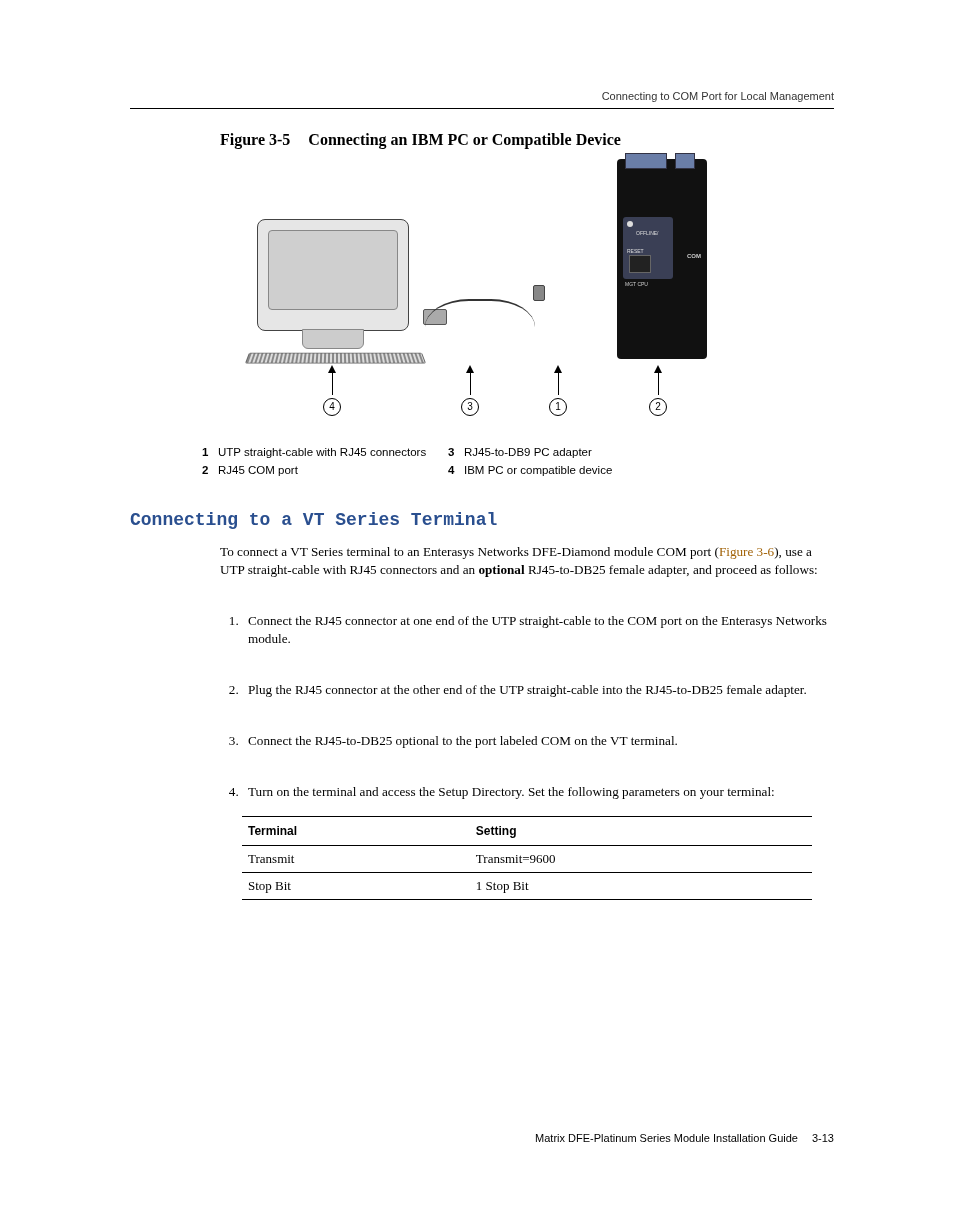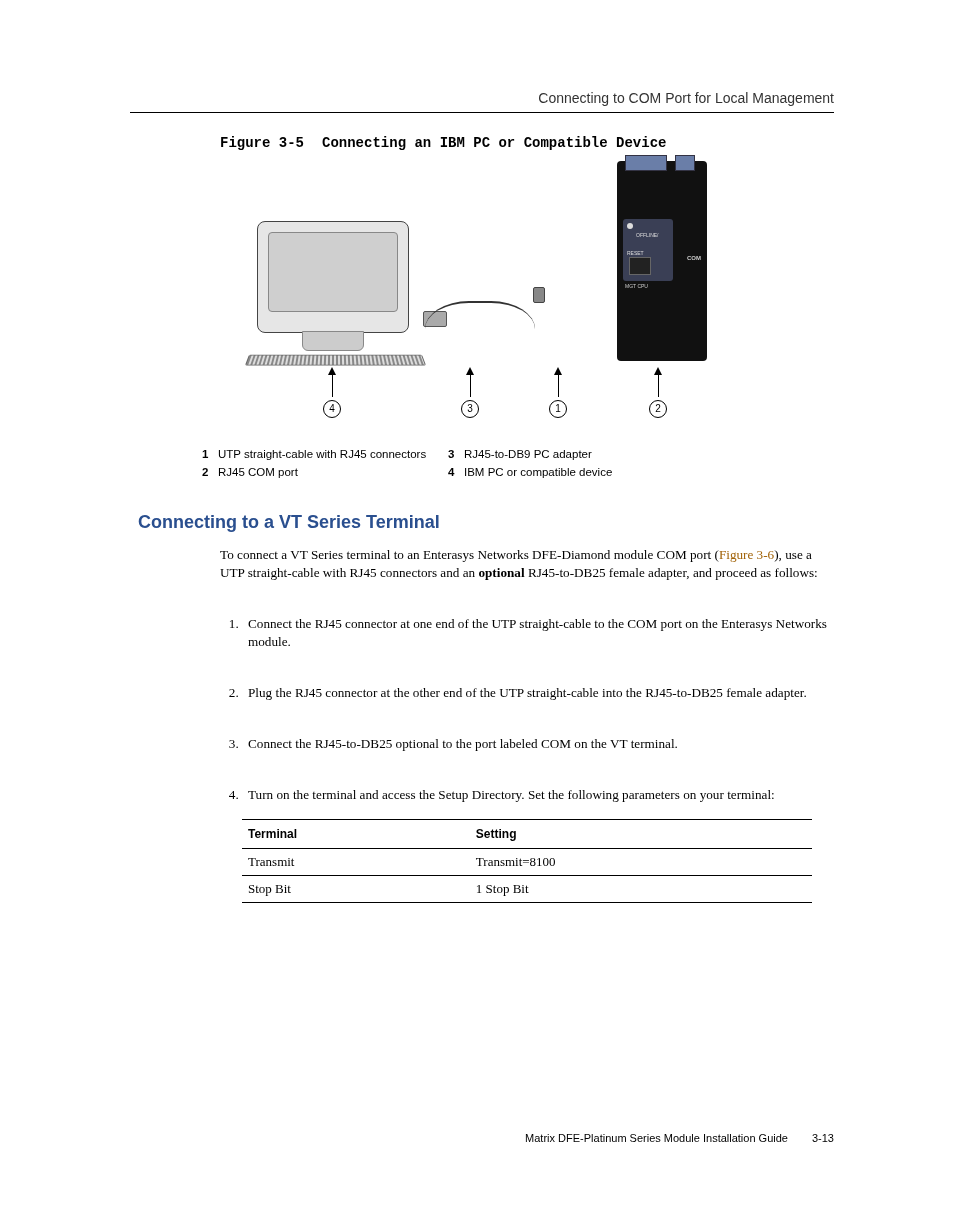--- a/index.html
+++ b/index.html
@@ -12,32 +12,32 @@
     height: 1206px;
     position: relative;
     box-sizing: border-box;
   }
   .page {
     padding: 90px 120px 40px 130px;
   }
   .running-head {
     text-align: right;
     font-family: Arial, Helvetica, sans-serif;
-    font-size: 14px;
+    font-size: 11px;
     color: #333;
     margin-bottom: 6px;
   }
   .head-rule {
     border: none;
     border-top: 1px solid #000;
     margin: 0 0 22px 0;
   }
   .figure-caption {
-    font-family: Liberation Mono, monospace;
-    font-size: 14px;
+    font-family: Liberation Serif, serif;
+    font-size: 16px;
     font-weight: bold;
     margin-left: 90px;
     margin-bottom: 10px;
   }
   .figure-caption .spacer { display:inline-block; width: 18px; }
   .figure-area {
     width: 470px;
     height: 248px;
     margin: 0 auto 8px auto;
     position: relative;
@@ -201,25 +201,25 @@
   .legend-row {
     display: flex;
     line-height: 1.6;
   }
   .legend-num { font-weight: bold; width: 16px; flex:0 0 16px; }
   .legend-text1 { flex: 0 0 230px; }
   .legend-num2 { font-weight: bold; width: 16px; flex:0 0 16px; }
   .legend-text2 { flex: 1; }
 
   h2.section-head {
-    font-family: Liberation Sans, sans-serif;
+    font-family: Liberation Mono, monospace;
     font-size: 18px;
     font-weight: bold;
     color: #2a4f8f;
-    margin: 30px 0 10px 8px;
+    margin: 30px 0 10px 0;
   }
   .body-text {
     font-size: 13.2px;
     line-height: 1.35;
     margin-left: 90px;
     margin-bottom: 10px;
   }
   .link { color: #a16207; }
   ol.steps {
     margin: 6px 0 14px 90px;
@@ -251,21 +251,21 @@
   table.param-table tr:last-child td {
     border-bottom: 1.5px solid #000;
   }
   .footer {
     position: absolute;
     bottom: 62px;
     right: 120px;
     font-family: Arial, Helvetica, sans-serif;
     font-size: 11px;
   }
-  .footer .pg { margin-left: 24px; }
+  .footer .pg { margin-left: 14px; }
 </style>
 </head>
 <body>
 
 <div class="page">
   <div class="running-head">Connecting to COM Port for Local Management</div>
   <hr class="head-rule">
 
   <div class="figure-caption">
     <span>Figure 3-5</span><span class="spacer"></span><span>Connecting an IBM PC or Compatible Device</span>
@@ -348,21 +348,21 @@
   <table class="param-table">
     <thead>
       <tr>
         <th>Terminal</th>
         <th>Setting</th>
       </tr>
     </thead>
     <tbody>
       <tr>
         <td>Transmit</td>
-        <td>Transmit=8100</td>
+        <td>Transmit=9600</td>
       </tr>
       <tr>
         <td>Stop Bit</td>
         <td>1 Stop Bit</td>
       </tr>
     </tbody>
   </table>
 
 </div>
 

